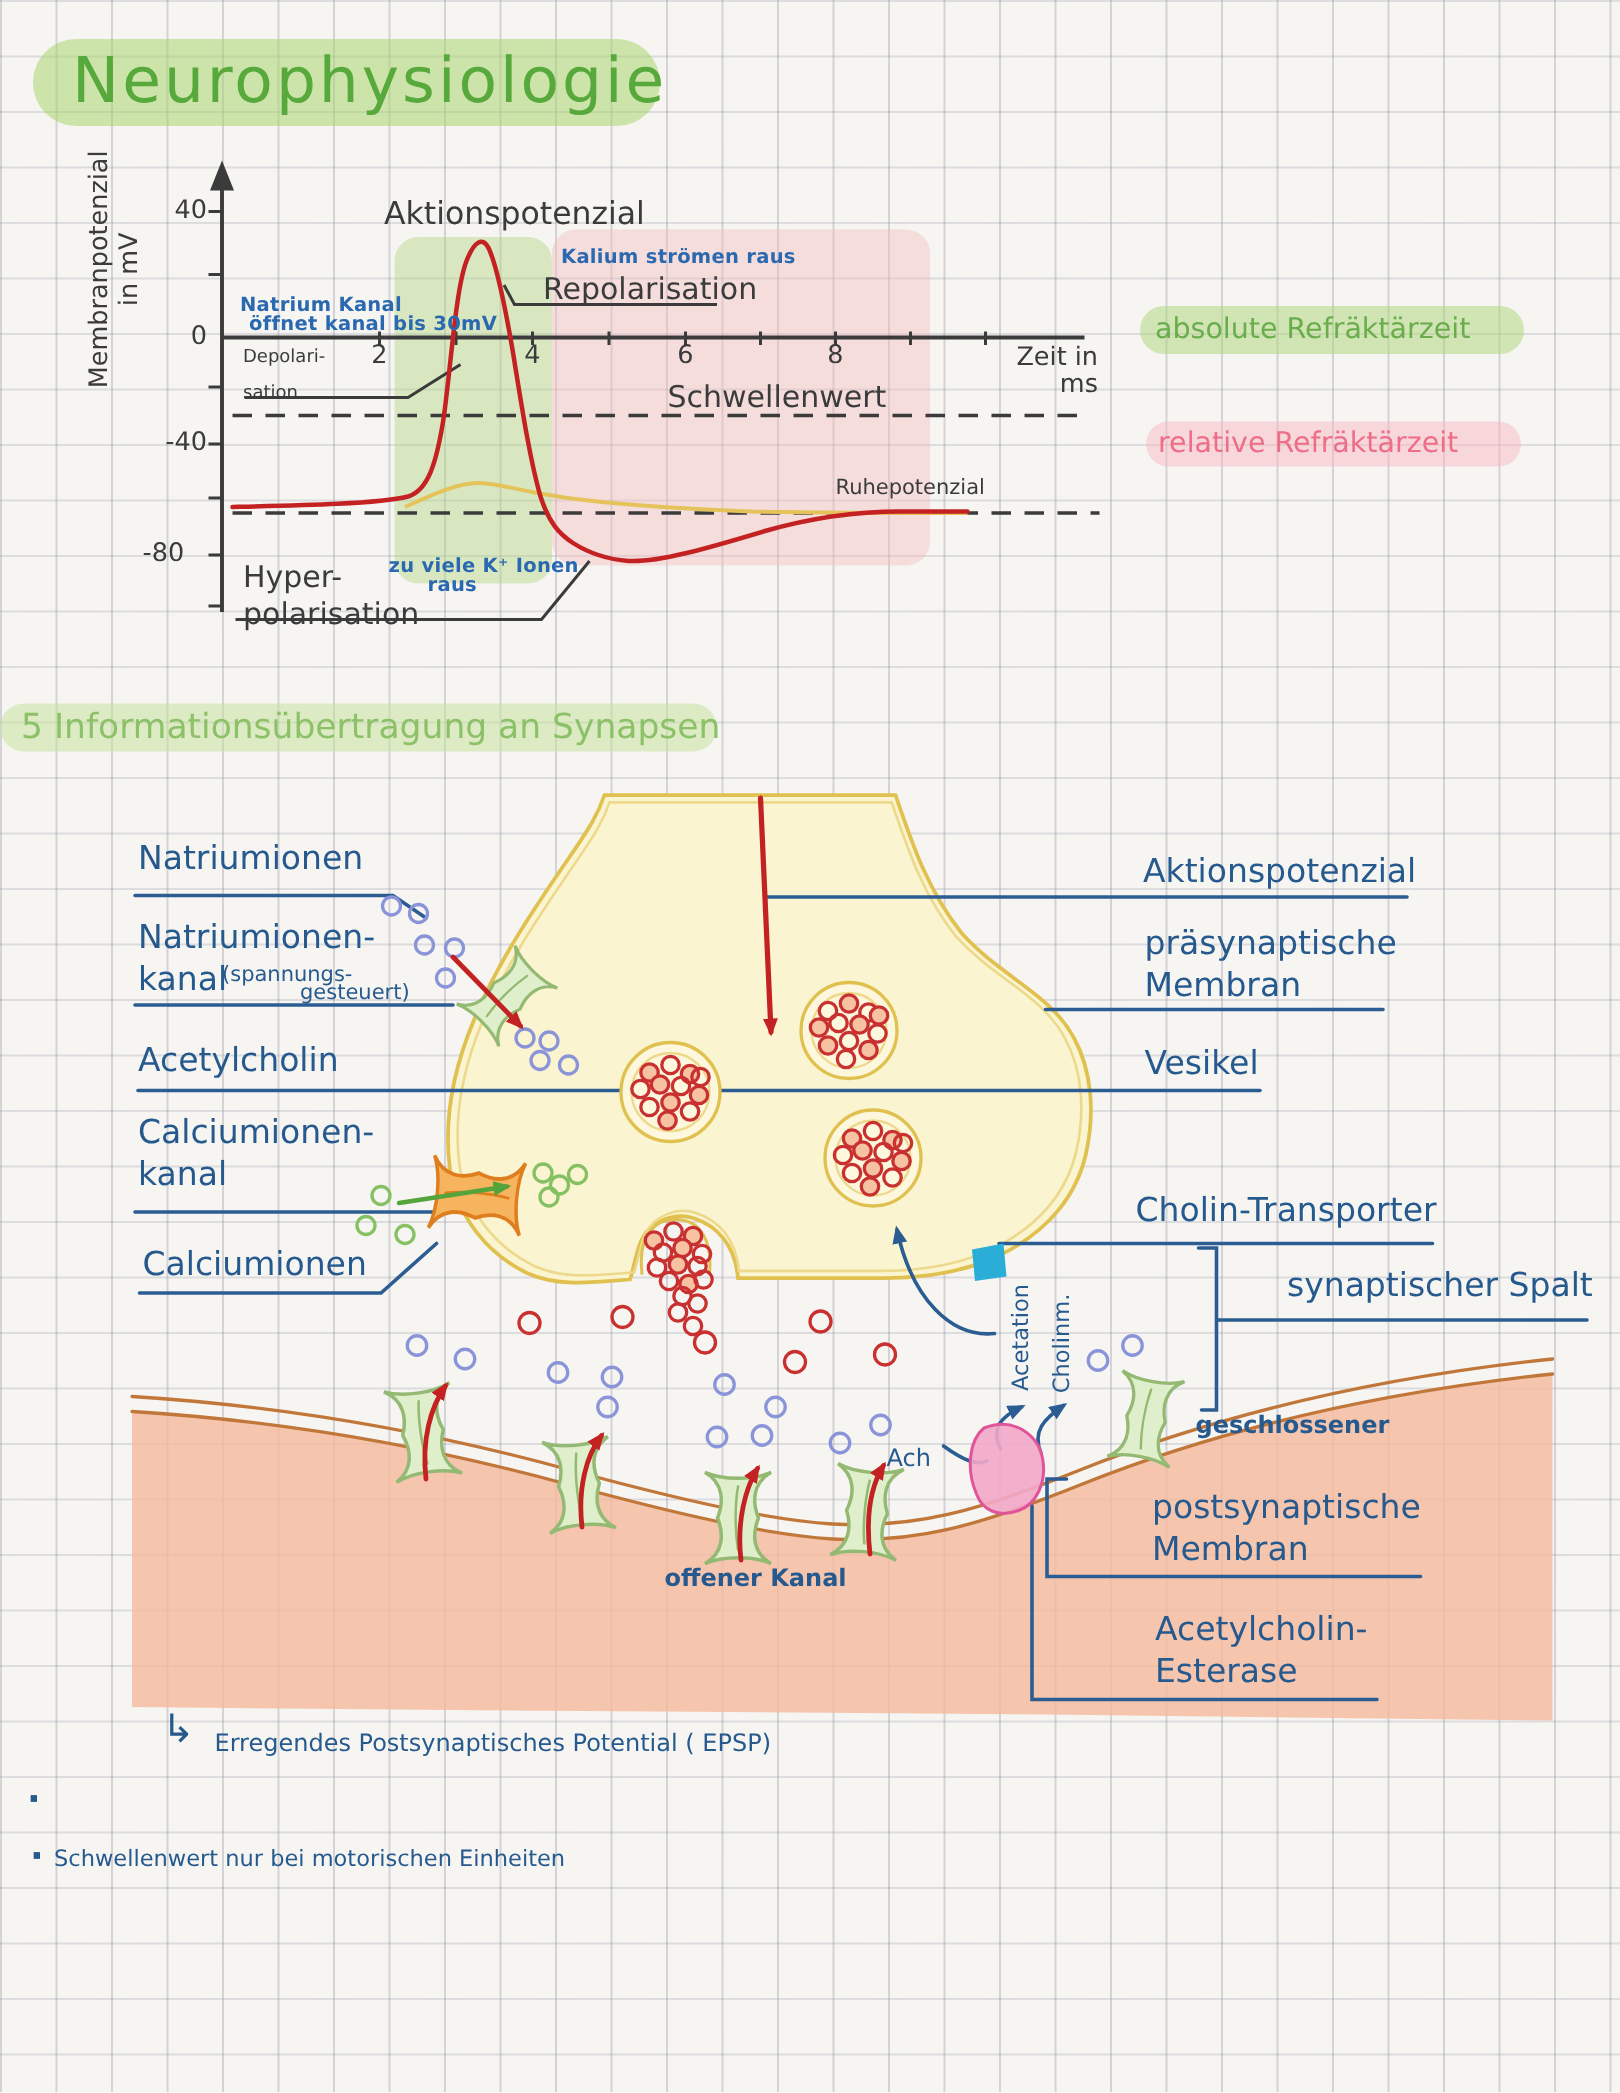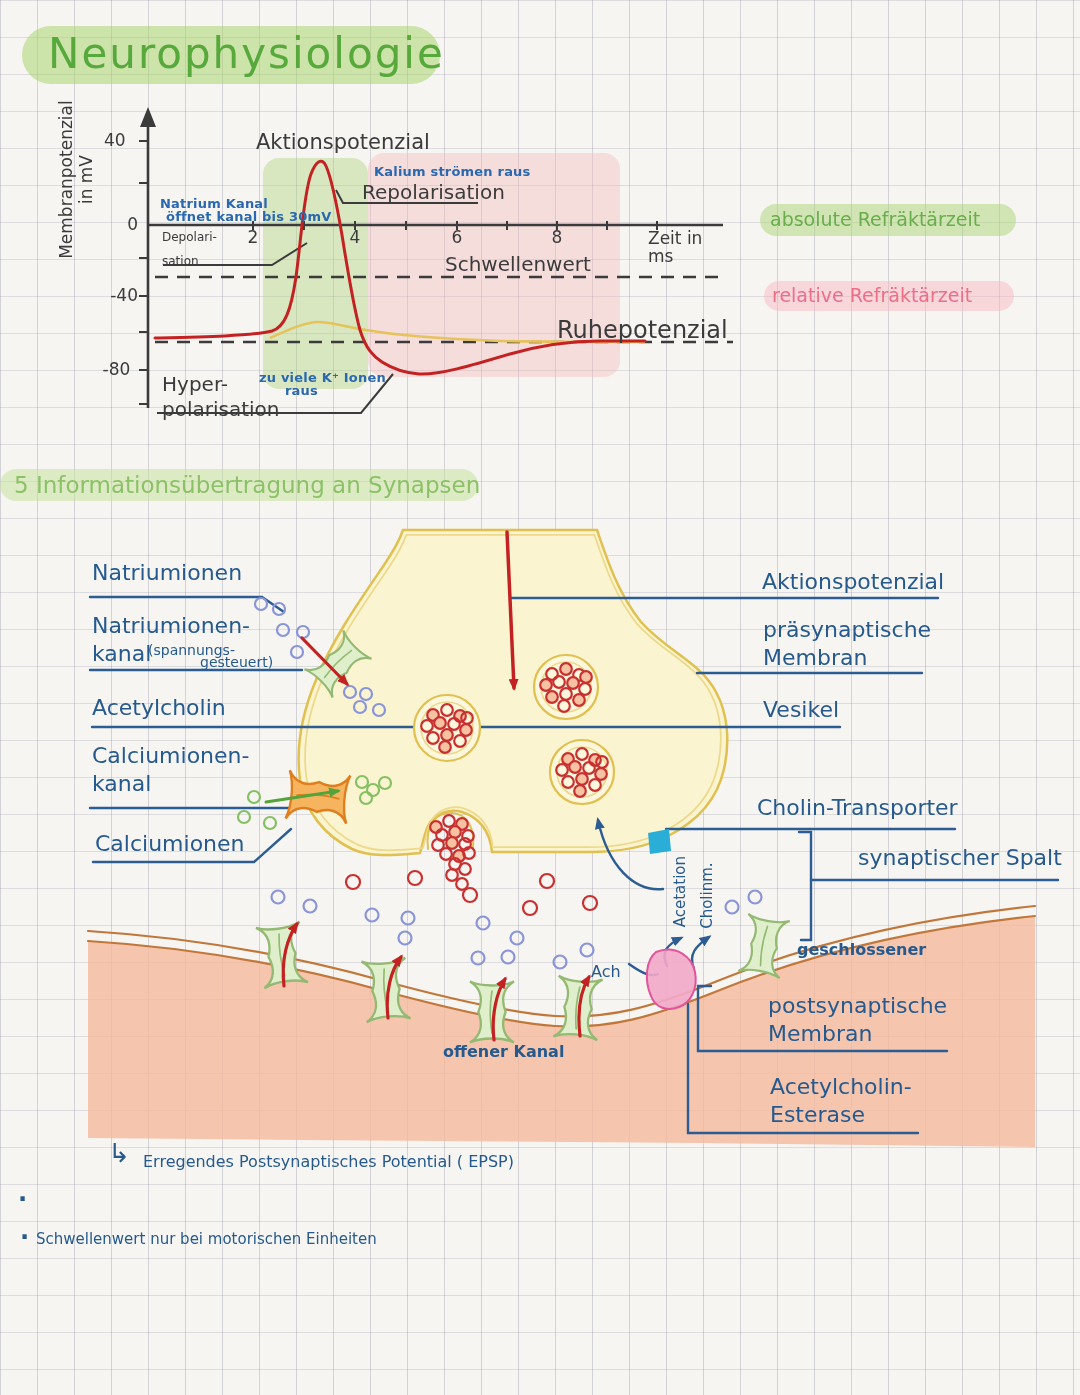--- a/index.html
+++ b/index.html
@@ -252,40 +252,40 @@
 </svg>
 
 <div class="pill" style="left:22px;top:26px;width:418px;height:58px;border-radius:34px;background:rgba(170,212,112,.55)"></div>
 <div class="t" style="left:48px;top:30px;font-size:42px;letter-spacing:2px;color:#57a93c">Neurophysiologie</div>
 
 <div class="pill" style="left:0px;top:469px;width:478px;height:32px;border-radius:16px;background:rgba(196,226,152,.5)"></div>
 <div class="t" style="left:14px;top:472px;font-size:23px;color:#8cc168">5  Informationsübertragung an Synapsen</div>
 
 <div class="t dark vert" style="left:-28px;top:160px;width:210px;font-size:17px">Membranpotenzial
 in mV</div>
-<div class="t dark" style="left:104px;top:131px;width:34px;text-align:left;font-size:17px">40</div>
+<div class="t dark" style="left:104px;top:131px;width:34px;text-align:right;font-size:17px">40</div>
 <div class="t dark" style="left:104px;top:215px;width:34px;text-align:right;font-size:17px">0</div>
 <div class="t dark" style="left:95px;top:286px;width:43px;text-align:right;font-size:17px">-40</div>
-<div class="t dark" style="left:95px;top:360px;width:43px;text-align:center;font-size:17px">-80</div>
+<div class="t dark" style="left:95px;top:360px;width:43px;text-align:left;font-size:17px">-80</div>
 <div class="t dark" style="left:243px;top:228px;width:20px;text-align:center;font-size:17px">2</div>
 <div class="t dark" style="left:345px;top:228px;width:20px;text-align:center;font-size:17px">4</div>
 <div class="t dark" style="left:447px;top:228px;width:20px;text-align:center;font-size:17px">6</div>
 <div class="t dark" style="left:547px;top:228px;width:20px;text-align:center;font-size:17px">8</div>
-<div class="t dark" style="left:648px;top:229px;width:84px;font-size:17px;line-height:18px">Zeit in
+<div class="t dark" style="left:648px;top:229px;width:84px;text-align:right;font-size:17px;line-height:18px">Zeit in
 ms</div>
 
 <div class="t dark" style="left:256px;top:130px;font-size:21px">Aktionspotenzial</div>
 <div class="t ann" style="left:160px;top:197px">Natrium Kanal</div>
 <div class="t ann" style="left:166px;top:210px">öffnet kanal bis 30mV</div>
 <div class="t ann" style="left:374px;top:165px">Kalium strömen raus</div>
 <div class="t dark" style="left:362px;top:181px;font-size:20px">Repolarisation</div>
 <div class="t dark" style="left:162px;top:225px;font-size:12px;line-height:24px">Depolari-
 sation</div>
 <div class="t dark" style="left:445px;top:253px;font-size:20px">Schwellenwert</div>
-<div class="t dark" style="left:557px;top:317px;font-size:24px">Ruhepotenzial</div>
+<div class="t dark" style="left:557px;top:317px;font-size:14px">Ruhepotenzial</div>
 <div class="t dark" style="left:162px;top:372px;font-size:20px;line-height:25px">Hyper-
 polarisation</div>
 <div class="t ann" style="left:259px;top:371px">zu viele K⁺ Ionen</div>
 <div class="t ann" style="left:285px;top:384px">raus</div>
 
 <div class="pill" style="left:760px;top:204px;width:256px;height:32px;background:rgba(171,214,118,.5)"></div>
 <div class="t" style="left:770px;top:209px;font-size:19px;color:#69ad4c">absolute  Refräktärzeit</div>
 <div class="pill" style="left:764px;top:281px;width:250px;height:30px;background:rgba(250,180,190,.45)"></div>
 <div class="t" style="left:772px;top:285px;font-size:19px;color:#ee6d87">relative Refräktärzeit</div>
 

